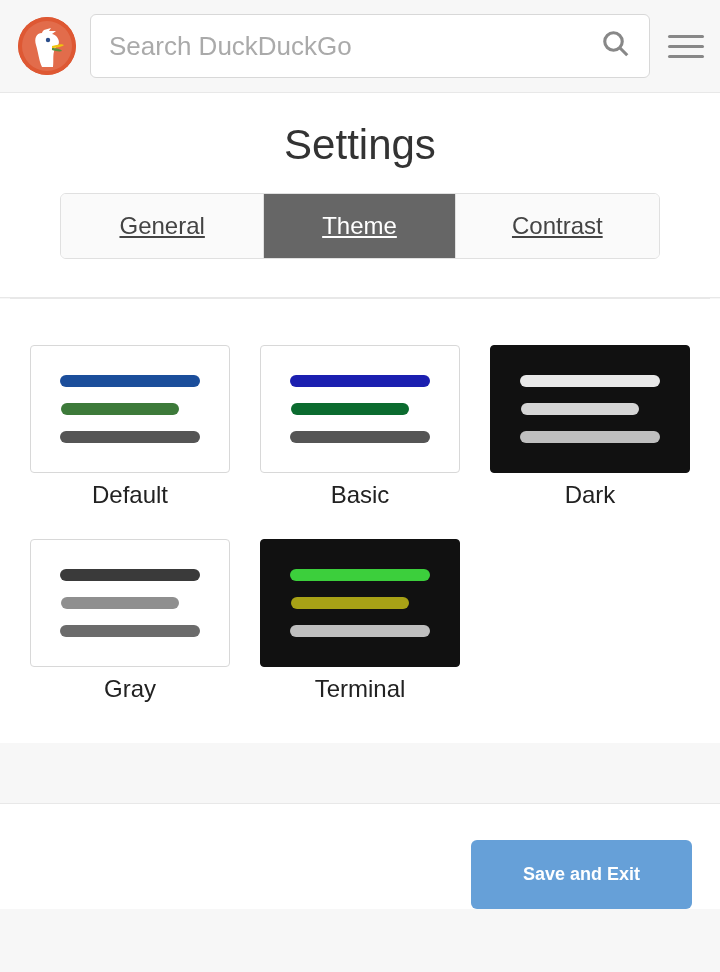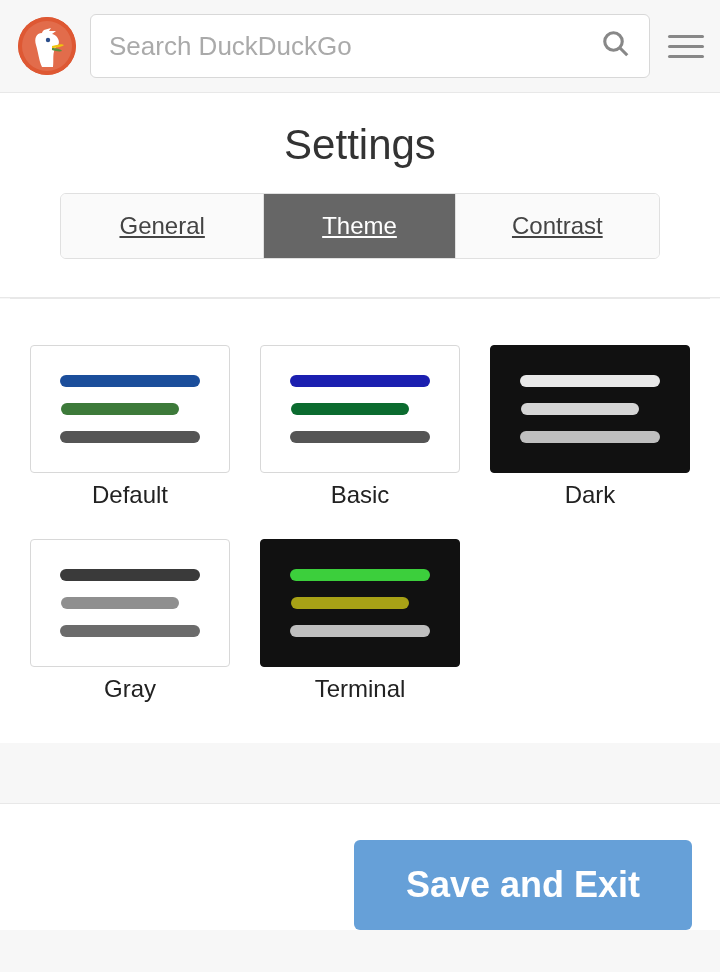--- a/index.html
+++ b/index.html
@@ -149,21 +149,21 @@
     display:flex;
     justify-content:flex-end;
     padding: 36px 28px 0 28px;
     border-top:1px solid #e8e8e8;
     margin-top:60px;
     background:#fff;
   }
   .save-btn {
     background:#66a0d8;
     color:#fff;
-    font-size:36px;
+    font-size:18px;
     font-weight:600;
     border:none;
     border-radius:6px;
     padding: 24px 52px;
     cursor:pointer;
   }
 </style>
 </head>
 <body>
 

